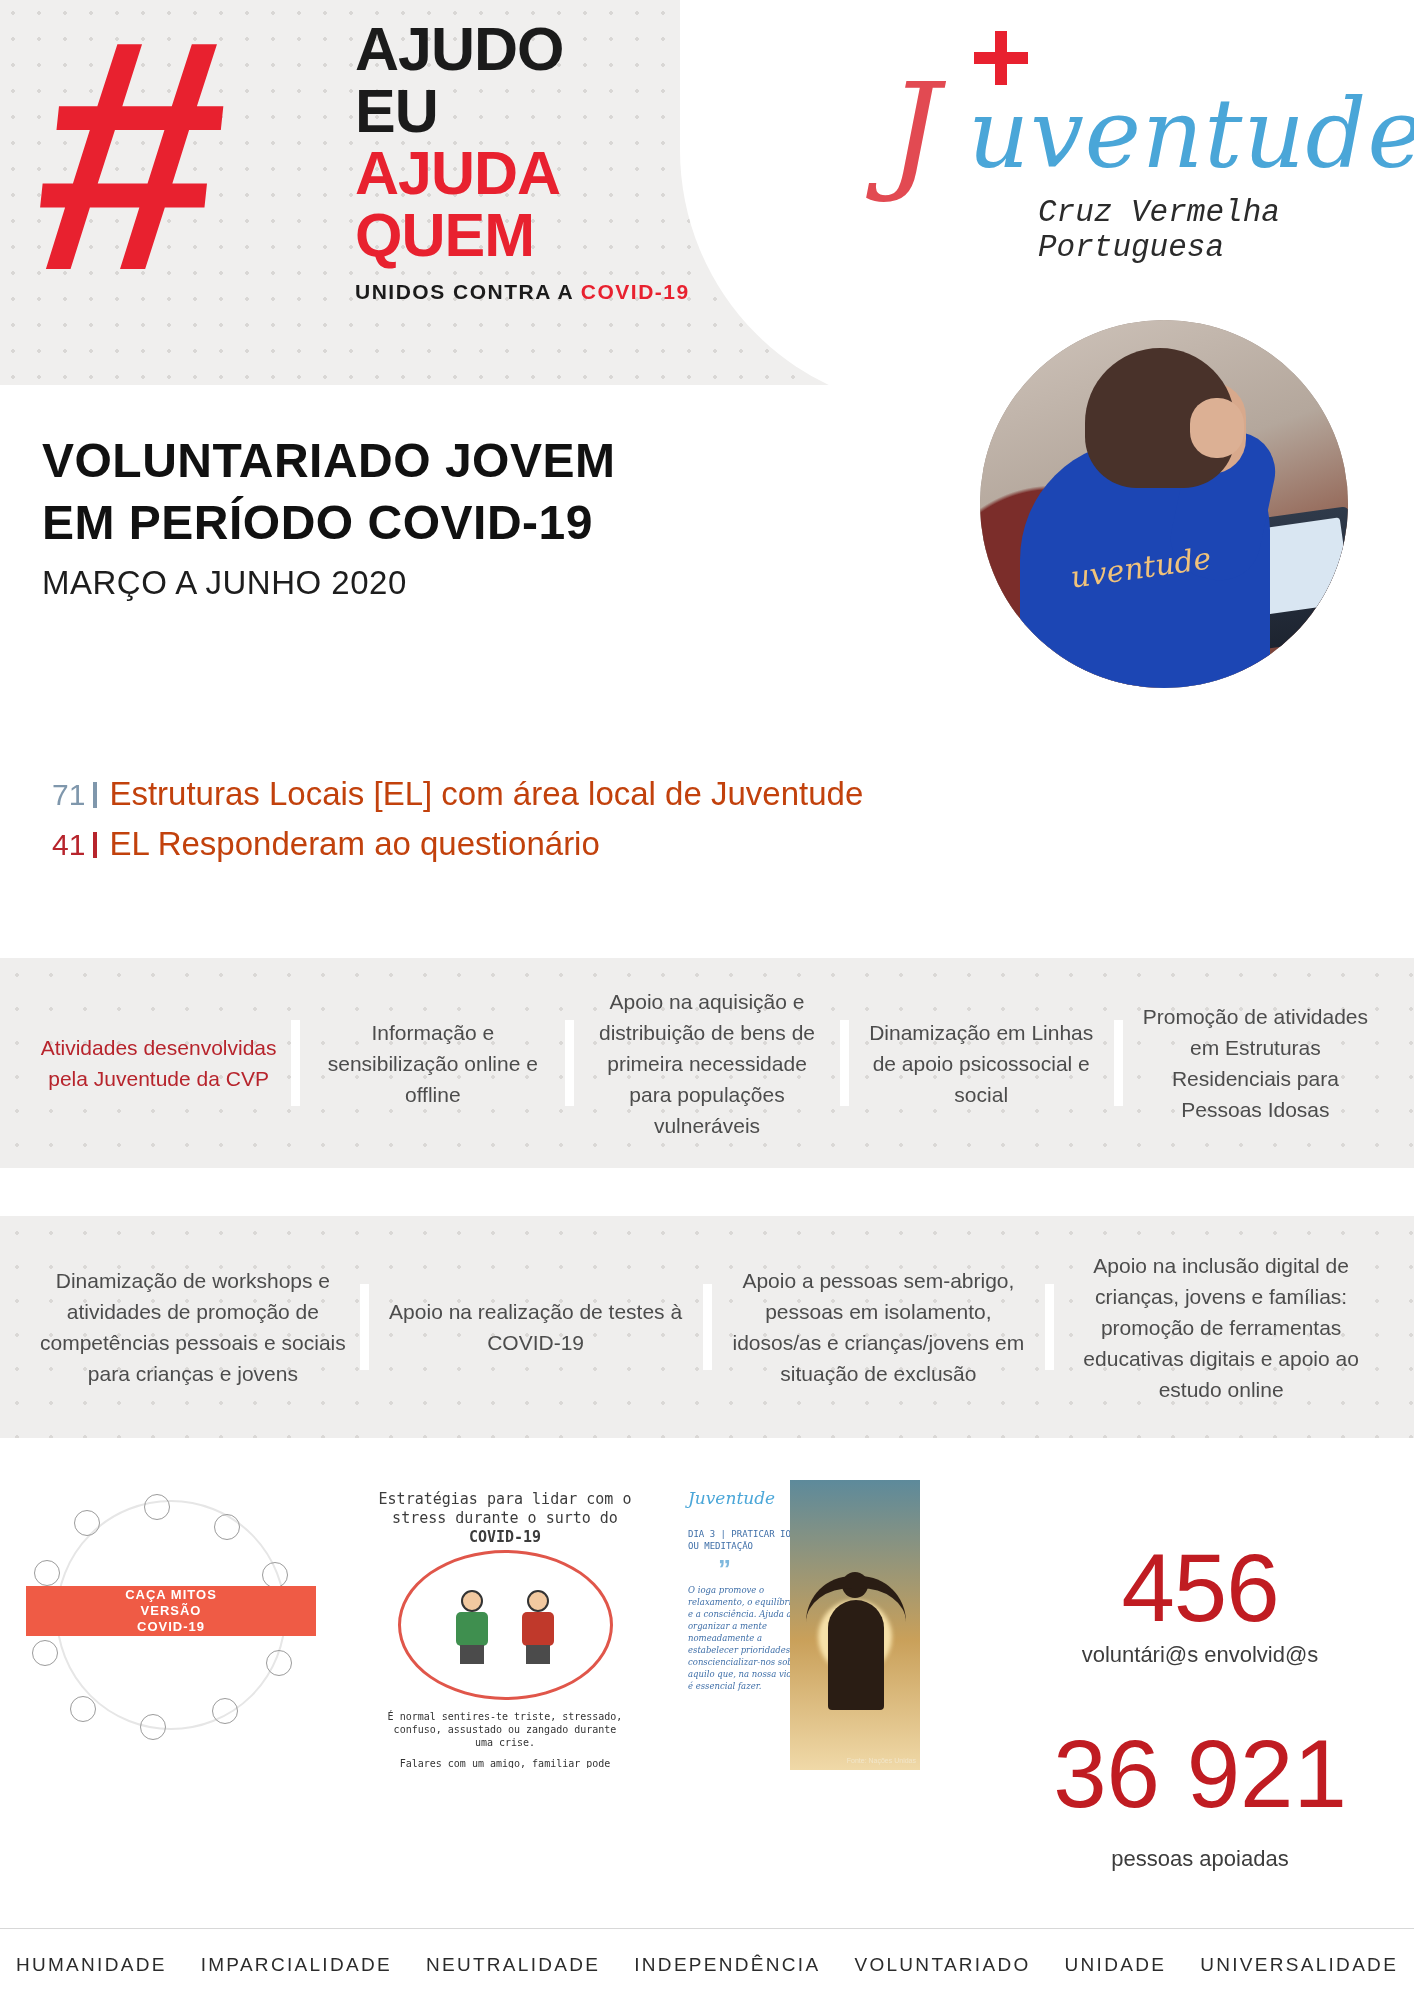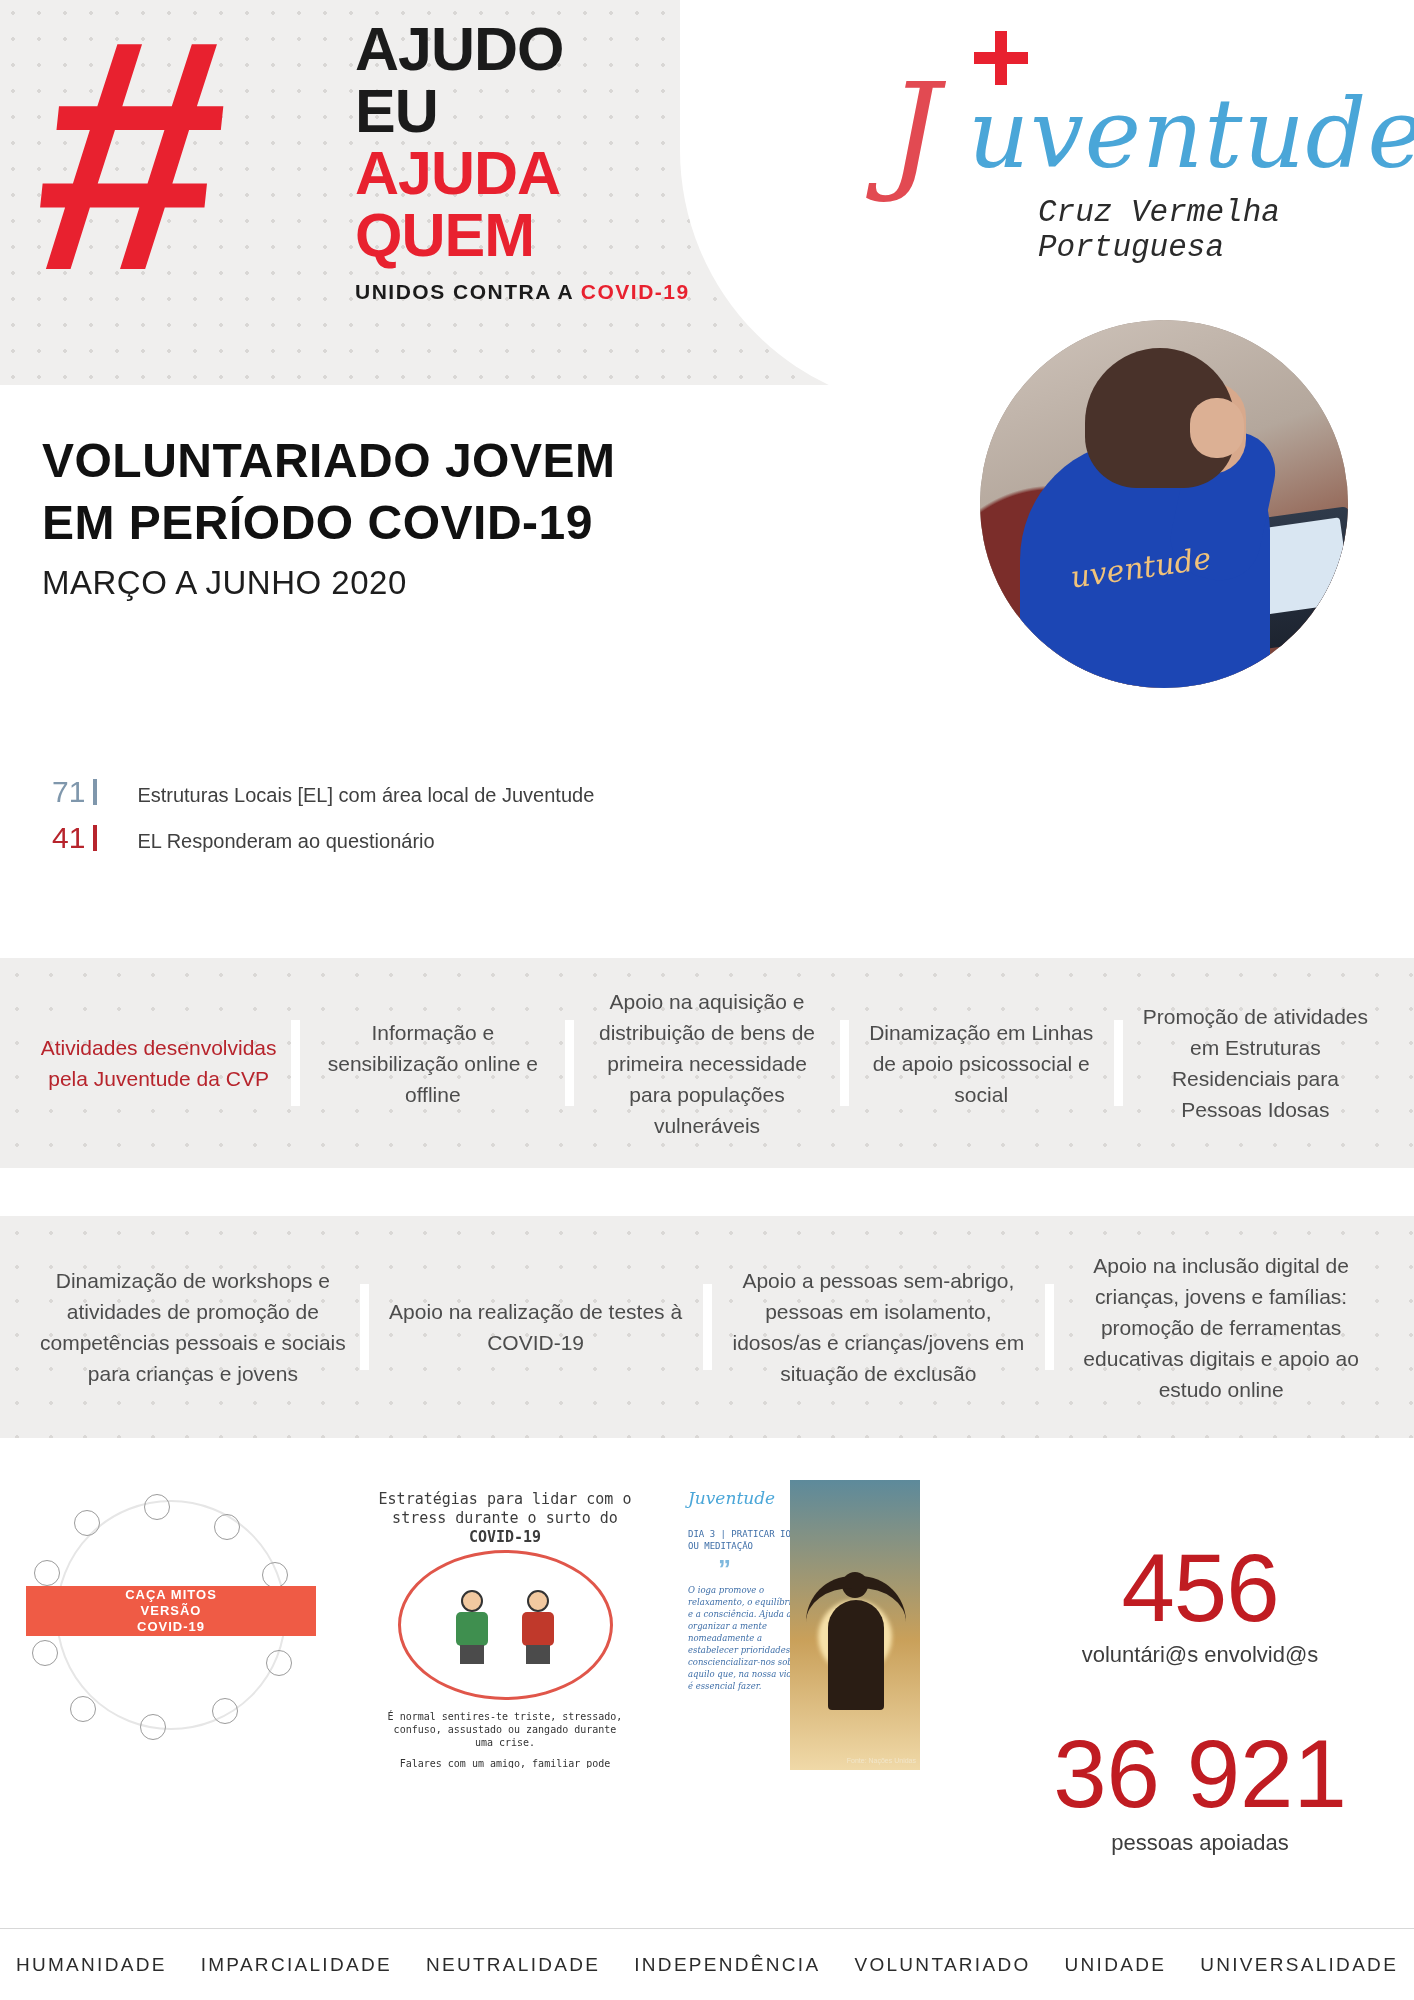--- a/index.html
+++ b/index.html
@@ -233,21 +233,21 @@
   .stat-num.blue{ color:#7f97ac; }
   .stat-num.red{ color:#b7242c; }
   .stat-bar{
     display:inline-block;
     width:4px; height:26px;
     margin-right: 12px;
     position:relative; top:3px;
   }
   .stat-bar.blue{ background:#7f97ac; }
   .stat-bar.red{ background:#b7242c; }
-  .stat-text{ color:#404040; font-size:20px;margin-left:28px; }
+  .stat-text{ color:#c2410c; font-size:33px; }
 
   
   .band{
     position:absolute;
     left: 0;
     width: 1414px;
     background: #efeeed;
     overflow:hidden;
   }
   .band-dots{
@@ -406,21 +406,21 @@
   .bn2{
     margin-top: 58px;
     font-size: 96px;
     color:#c01c22;
     line-height: 96px;
     white-space: nowrap;
   }
   .bn2-cap{
     font-size: 22px;
     color:#3d3d3d;
-    margin-top: 8px;
+    margin-top: 24px;
   }
 
   
   .footer{
     position:absolute;
     left: 0; bottom: 0;
     width: 1414px;
     height: 72px;
     border-top: 1px solid #d8d8d8;
     display:flex;

